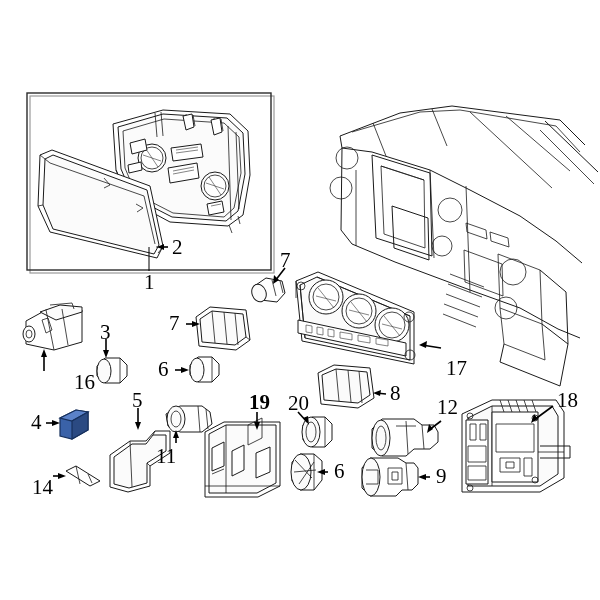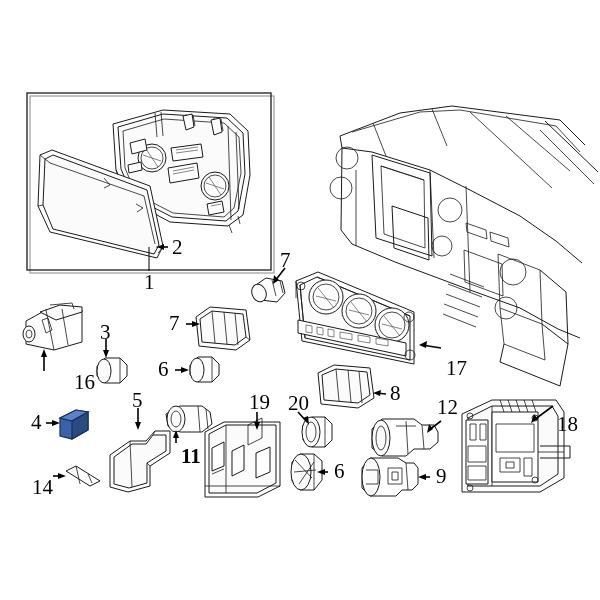--- a/index.html
+++ b/index.html
@@ -426,23 +426,23 @@
   <div class="callout-label" style="left:144px; top:272px;">1</div>
   <div class="callout-label" style="left:172px; top:237px;">2</div>
   <div class="callout-label" style="left:100px; top:322px;">3</div>
   <div class="callout-label" style="left:31px; top:412px;">4</div>
   <div class="callout-label" style="left:132px; top:390px;">5</div>
   <div class="callout-label" style="left:158px; top:359px;">6</div>
   <div class="callout-label" style="left:169px; top:313px;">7</div>
   <div class="callout-label" style="left:390px; top:383px;">8</div>
   <div class="callout-label" style="left:436px; top:466px;">9</div>
   <div class="callout-label" style="left:334px; top:461px;">6</div>
-  <div class="callout-label" style="left:181px; top:446px;font-weight:bold;">11</div>
+  <div class="callout-label" style="left:156px; top:446px;">11</div>
   <div class="callout-label" style="left:437px; top:397px;">12</div>
   <div class="callout-label" style="left:288px; top:393px;">20</div>
   <div class="callout-label" style="left:32px; top:465px;margin-top:12px;">14</div>
   <div class="callout-label" style="left:280px; top:250px;">7</div>
   <div class="callout-label" style="left:33px; top:372px;margin-left:41px;">16</div>
   <div class="callout-label" style="left:446px; top:350px;margin-top:8px;">17</div>
-  <div class="callout-label" style="left:557px; top:390px;margin-top:24px;">18</div>
-  <div class="callout-label" style="left:249px; top:392px;">19</div>
+  <div class="callout-label" style="left:557px; top:390px;">18</div>
+  <div class="callout-label" style="left:249px; top:392px;font-weight:bold;">19</div>
 
 </div>
 
 </body></html>

